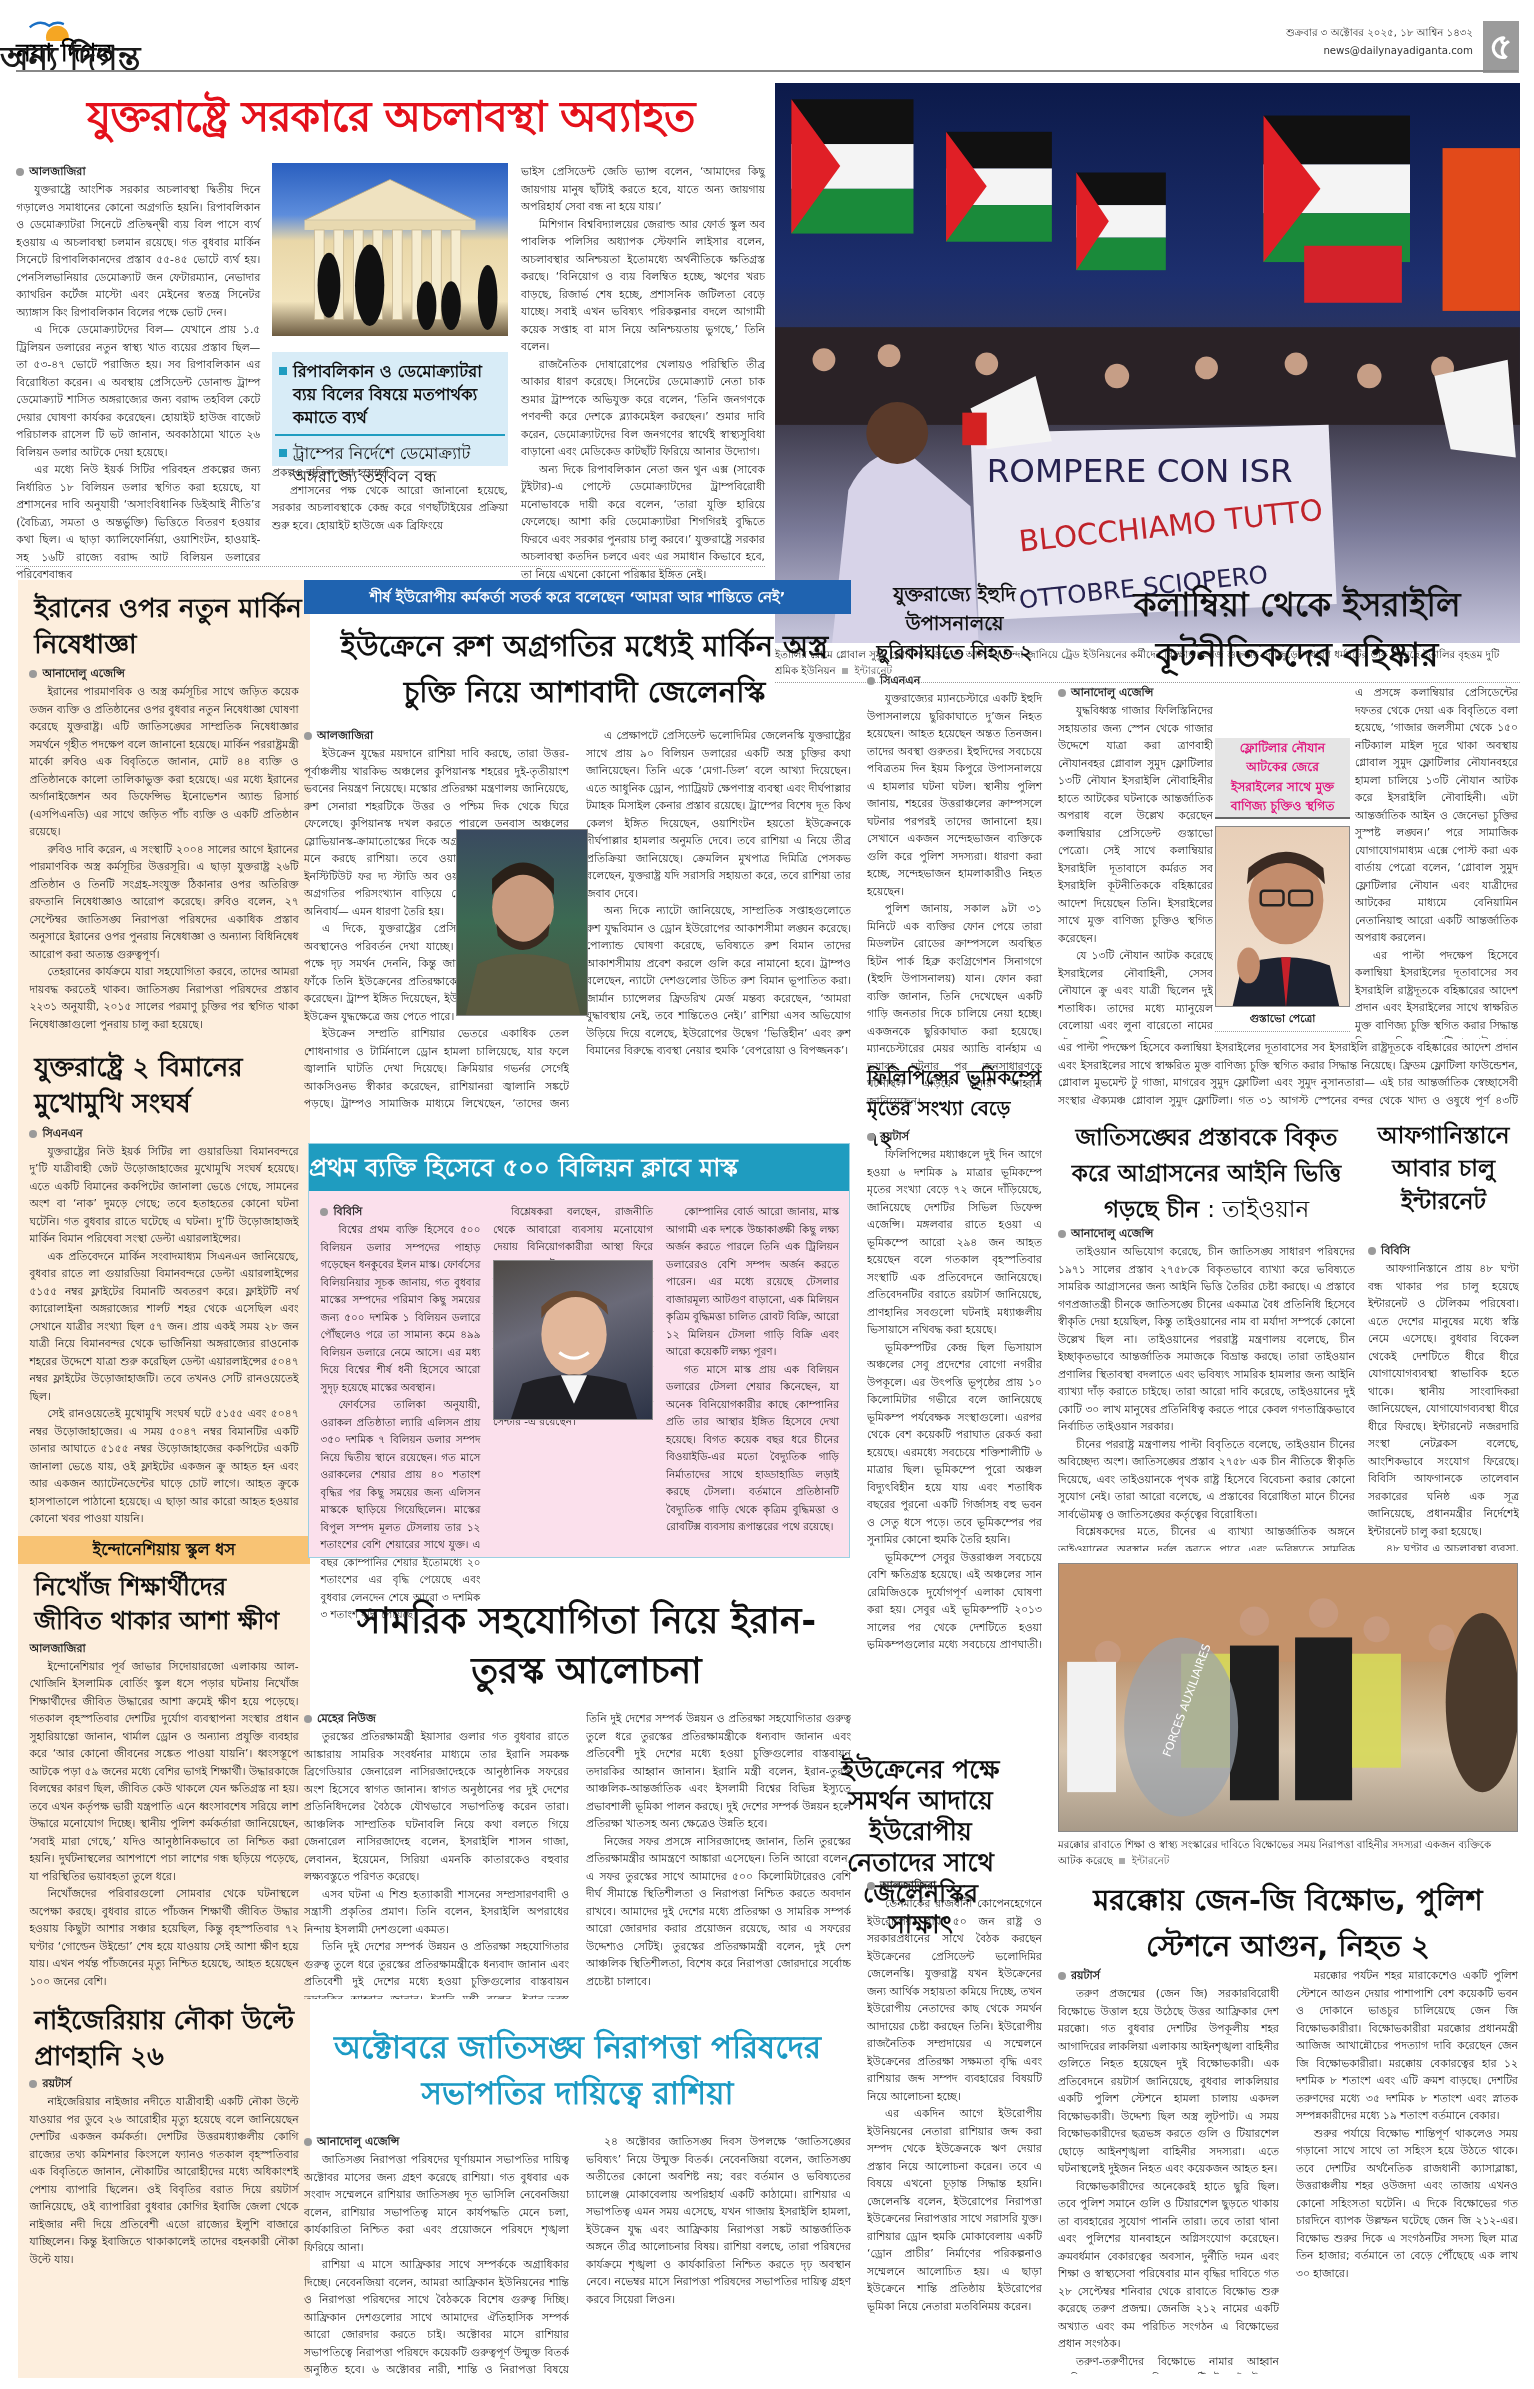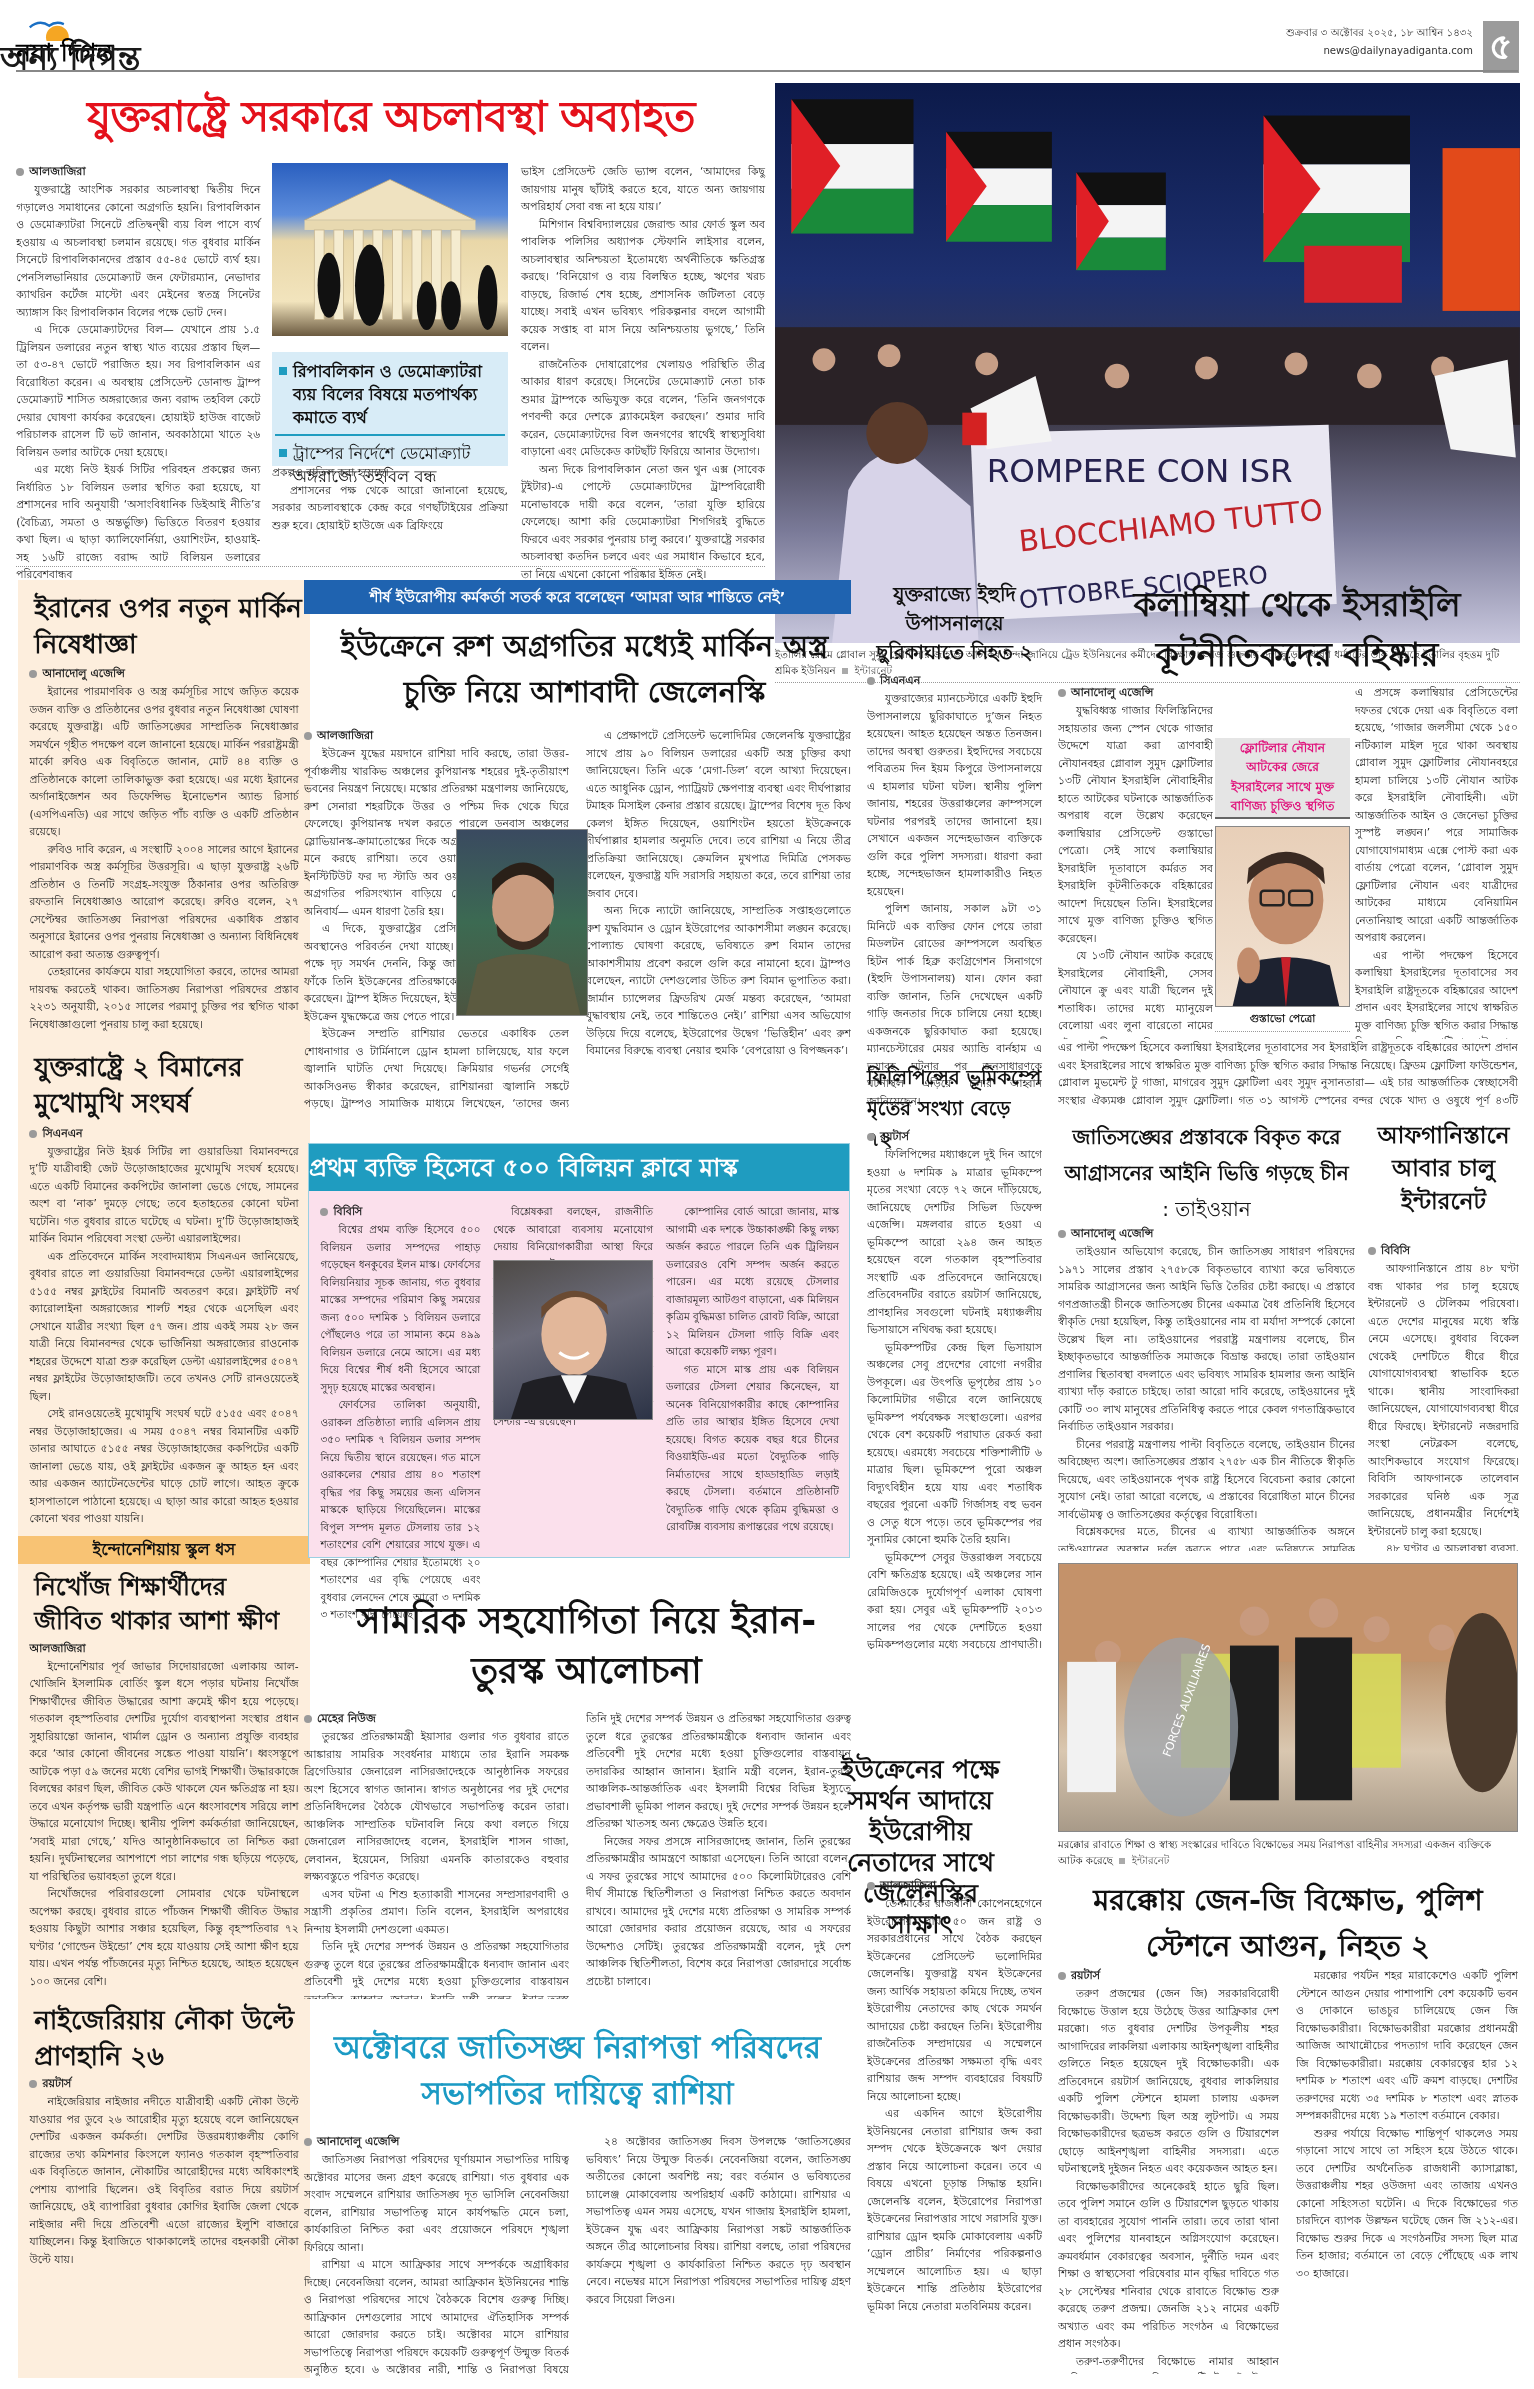--- a/index.html
+++ b/index.html
@@ -339,21 +339,21 @@
 <div class="abs" style="left:1215px;top:1009px;width:135px;text-align:center;font-size:10.6px;font-weight:bold;line-height:18px">গুস্তাভো পেত্রো</div>
 <div class="abs hr-dot" style="left:1215px;top:1031px;width:135px;border-top-width:0.8px"></div>
 <div class="abs txt" style="left:1355px;top:684px;width:163px;height:355px;overflow:hidden">
   <p style="text-indent:0">এ প্রসঙ্গে কলাম্বিয়ার প্রেসিডেন্টের দফতর থেকে দেয়া এক বিবৃতিতে বলা হয়েছে, ‘গাজার জলসীমা থেকে ১৫০ নটিক্যাল মাইল দূরে থাকা অবস্থায় গ্লোবাল সুমুদ ফ্লোটিলার নৌযানবহরে হামলা চালিয়ে ১৩টি নৌযান আটক করে ইসরাইলি নৌবাহিনী। এটা আন্তর্জাতিক আইন ও জেনেভা চুক্তির সুস্পষ্ট লঙ্ঘন।’ পরে সামাজিক যোগাযোগমাধ্যম এক্সে পোস্ট করা এক বার্তায় পেত্রো বলেন, ‘গ্লোবাল সুমুদ ফ্লোটিলার নৌযান এবং যাত্রীদের আটকের মাধ্যমে বেনিয়ামিন নেতানিয়াহু আরো একটি আন্তর্জাতিক অপরাধ করলেন।</p>
   <p>এর পাল্টা পদক্ষেপ হিসেবে কলাম্বিয়া ইসরাইলের দূতাবাসের সব ইসরাইলি রাষ্ট্রদূতকে বহিষ্কারের আদেশ প্রদান এবং ইসরাইলের সাথে স্বাক্ষরিত মুক্ত বাণিজ্য চুক্তি স্থগিত করার সিদ্ধান্ত নিয়েছে। ফ্রিডম ফ্লোটিলা ফাউন্ডেশন, গ্লোবাল মুভমেন্ট টু গাজা, মাগরেব সুমুদ ফ্লোটিলা এবং সুমুদ নুসানতারা— এই চার আন্তর্জাতিক স্বেচ্ছাসেবী সংস্থার ঐক্যমঞ্চ গ্লোবাল সুমুদ ফ্লোটিলা। গত ৩১ আগস্ট স্পেনের বন্দর থেকে খাদ্য ও ওষুধে পূর্ণ ৪৩টি নৌযানের বহর নিয়ে গাজার উদ্দেশে রওনা দেয় গ্লোবাল সুমুদ ফ্লোটিলা।</p>
 </div>
 <div class="abs txt" style="left:1058px;top:1039px;width:460px;height:68px;overflow:hidden">
   <p style="text-indent:0">এর পাল্টা পদক্ষেপ হিসেবে কলাম্বিয়া ইসরাইলের দূতাবাসের সব ইসরাইলি রাষ্ট্রদূতকে বহিষ্কারের আদেশ প্রদান এবং ইসরাইলের সাথে স্বাক্ষরিত মুক্ত বাণিজ্য চুক্তি স্থগিত করার সিদ্ধান্ত নিয়েছে। ফ্রিডম ফ্লোটিলা ফাউন্ডেশন, গ্লোবাল মুভমেন্ট টু গাজা, মাগরেব সুমুদ ফ্লোটিলা এবং সুমুদ নুসানতারা— এই চার আন্তর্জাতিক স্বেচ্ছাসেবী সংস্থার ঐক্যমঞ্চ গ্লোবাল সুমুদ ফ্লোটিলা। গত ৩১ আগস্ট স্পেনের বন্দর থেকে খাদ্য ও ওষুধে পূর্ণ ৪৩টি নৌযানের বহর নিয়ে গাজার উদ্দেশে রওনা দেয় গ্লোবাল সুমুদ ফ্লোটিলা।</p>
 </div>
 
-<div class="abs hl" style="left:1058px;top:1119px;width:297px;font-size:20px;line-height:36px">
+<div class="abs hl" style="left:1058px;top:1119px;width:297px;font-size:23px;line-height:36px">
   <span>জাতিসঙ্ঘের প্রস্তাবকে বিকৃত করে আগ্রাসনের আইনি ভিত্তি গড়ছে চীন</span>
   <span style="font-weight:normal">: তাইওয়ান</span>
 </div>
 <div class="abs txt" style="left:1058px;top:1225px;width:297px;height:326px;overflow:hidden">
   <div class="src">
       <span class="dot"></span>
       <span>আনাদোলু এজেন্সি</span>
     </div>
   <p>তাইওয়ান অভিযোগ করেছে, চীন জাতিসঙ্ঘ সাধারণ পরিষদের ১৯৭১ সালের প্রস্তাব ২৭৫৮কে বিকৃতভাবে ব্যাখ্যা করে ভবিষ্যতে সামরিক আগ্রাসনের জন্য আইনি ভিত্তি তৈরির চেষ্টা করছে। এ প্রস্তাবে গণপ্রজাতন্ত্রী চীনকে জাতিসঙ্ঘে চীনের একমাত্র বৈধ প্রতিনিধি হিসেবে স্বীকৃতি দেয়া হয়েছিল, কিন্তু তাইওয়ানের নাম বা মর্যাদা সম্পর্কে কোনো উল্লেখ ছিল না। তাইওয়ানের পররাষ্ট্র মন্ত্রণালয় বলেছে, চীন ইচ্ছাকৃতভাবে আন্তর্জাতিক সমাজকে বিভ্রান্ত করছে। তারা তাইওয়ান প্রণালির স্থিতাবস্থা বদলাতে এবং ভবিষ্যৎ সামরিক হামলার জন্য আইনি ব্যাখ্যা দাঁড় করাতে চাইছে। তারা আরো দাবি করেছে, তাইওয়ানের দুই কোটি ৩০ লাখ মানুষের প্রতিনিধিত্ব করতে পারে কেবল গণতান্ত্রিকভাবে নির্বাচিত তাইওয়ান সরকার।</p>
   <p>চীনের পররাষ্ট্র মন্ত্রণালয় পাল্টা বিবৃতিতে বলেছে, তাইওয়ান চীনের অবিচ্ছেদ্য অংশ। জাতিসঙ্ঘের প্রস্তাব ২৭৫৮ এক চীন নীতিকে স্বীকৃতি দিয়েছে, এবং তাইওয়ানকে পৃথক রাষ্ট্র হিসেবে বিবেচনা করার কোনো সুযোগ নেই। তারা আরো বলেছে, এ প্রস্তাবের বিরোধিতা মানে চীনের সার্বভৌমত্ব ও জাতিসঙ্ঘের কর্তৃত্বের বিরোধিতা।</p>

